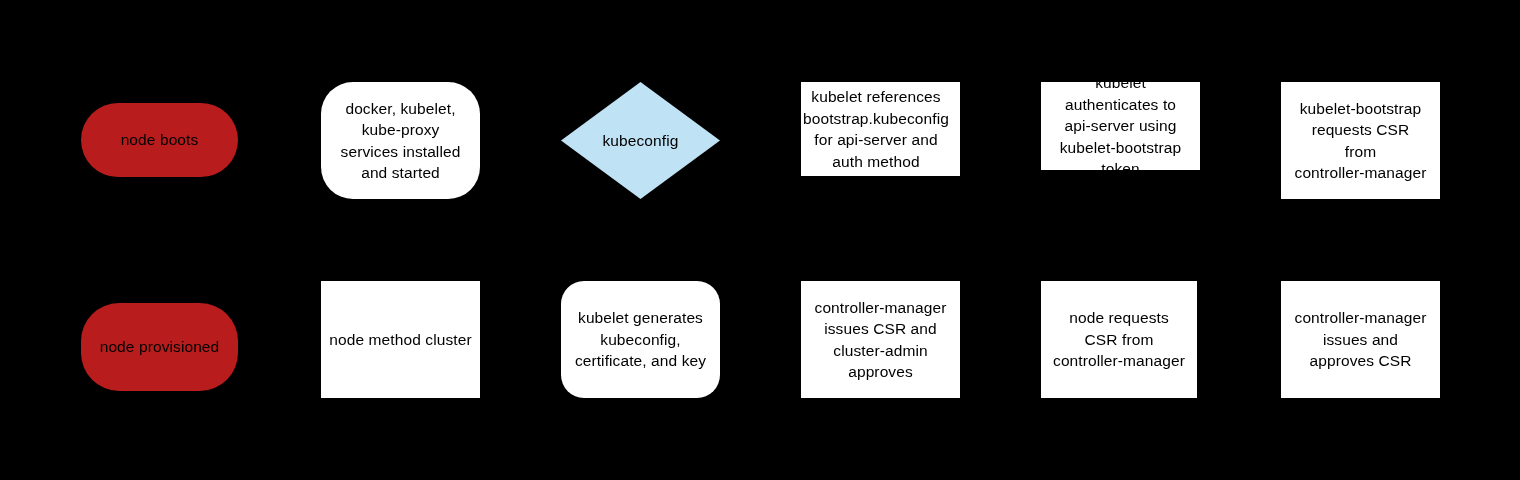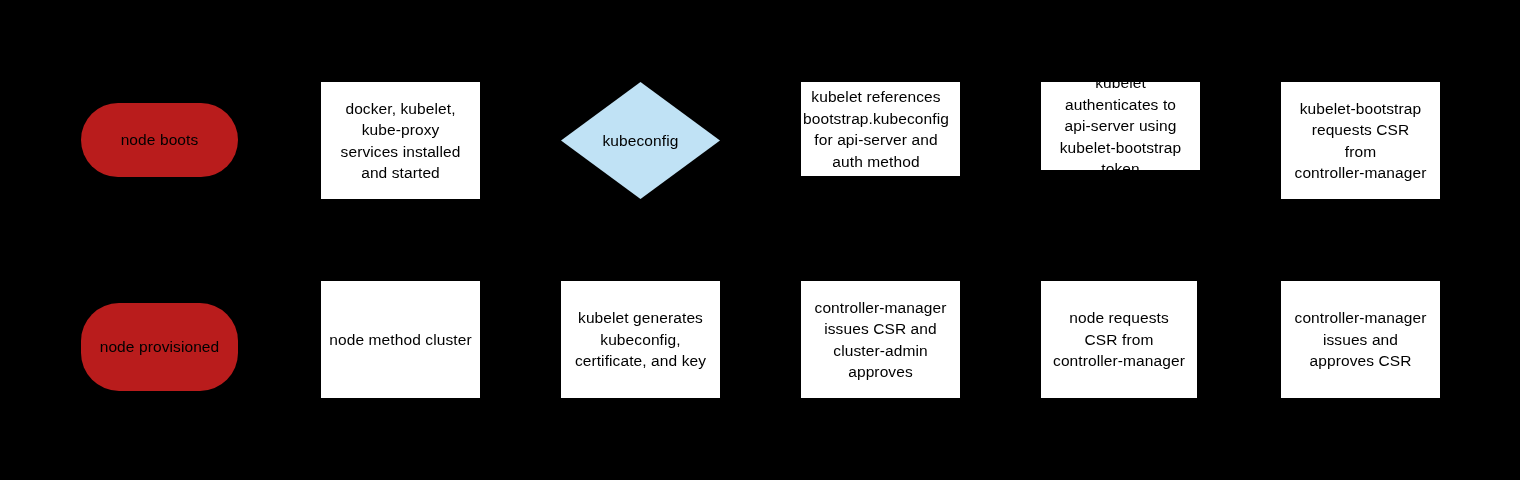--- a/index.html
+++ b/index.html
@@ -67,21 +67,21 @@
 </style>
 </head>
 <body>
 
 <div id="canvas">
 
   <div class="node pill" style="left:81px; top:103px; width:157px; height:74px;">
     <span class="label">node boots</span>
   </div>
 
-  <div class="node rect" style="left:321px; top:82px; width:159px; height:117px;">
+  <div class="node rect" style="left:321px; top:82px; width:159px; height:117px;border-radius:32px;">
     <span class="label">docker, kubelet,
 kube-proxy
 services installed
 and started</span>
   </div>
 
   <div class="node diamond" style="left:561px; top:82px; width:159px; height:117px;">
     <span class="dshape"></span>
     <span class="label">kubeconfig</span>
   </div>
@@ -109,21 +109,21 @@
   </div>
 
   <div class="node pill" style="left:81px; top:303px; width:157px; height:88px;">
     <span class="label">node provisioned</span>
   </div>
 
   <div class="node rect" style="left:321px; top:281px; width:159px; height:117px;">
     <span class="label">node method cluster</span>
   </div>
 
-  <div class="node rect" style="left:561px; top:281px; width:159px; height:117px;">
+  <div class="node rect" style="left:561px; top:281px; width:159px; height:117px;border-radius:23px;">
     <span class="label">kubelet generates
 kubeconfig,
 certificate, and key</span>
   </div>
 
   <div class="node rect" style="left:801px; top:281px; width:159px; height:117px;">
     <span class="label">controller-manager
 issues CSR and
 cluster-admin
 approves</span>

